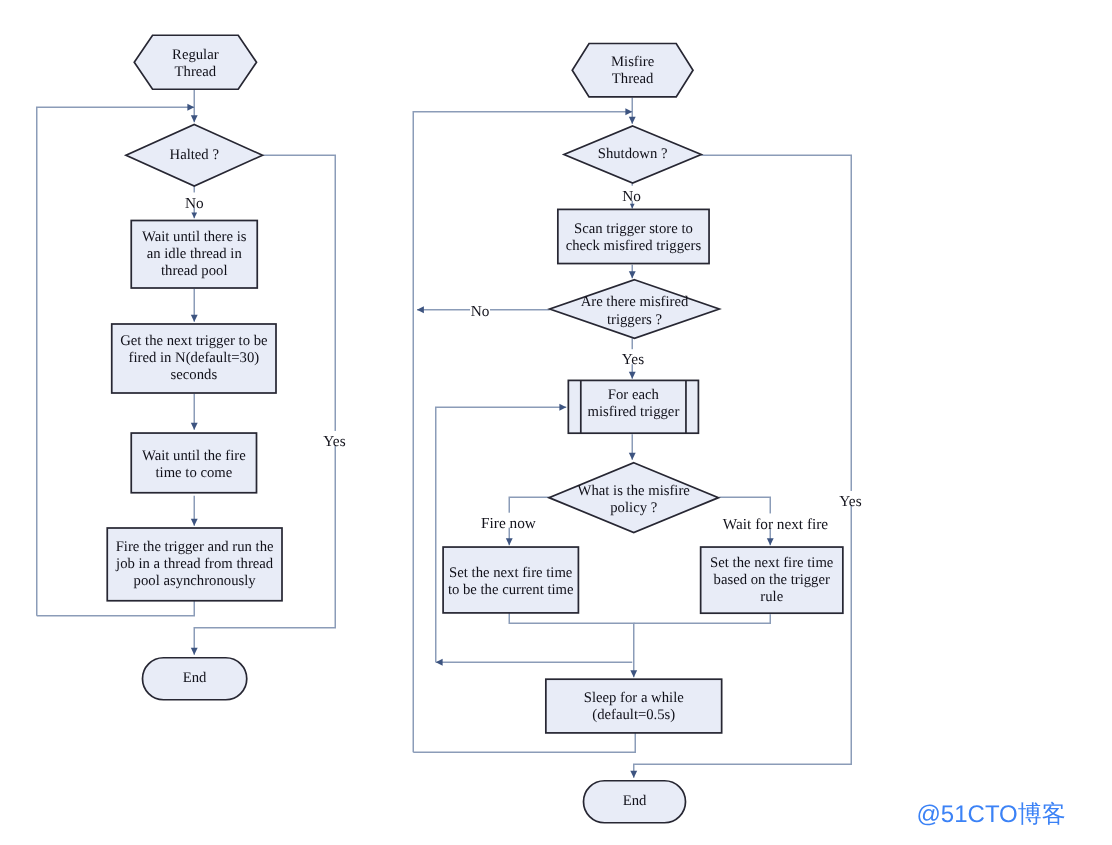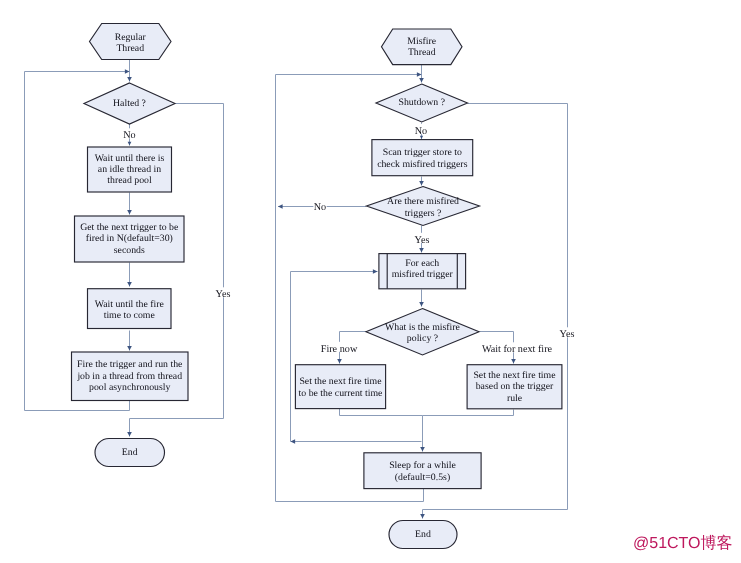--- a/index.html
+++ b/index.html
@@ -7,24 +7,24 @@
             -webkit-font-smoothing:antialiased;
             text-rendering:geometricPrecision;}
   body{width:741px;height:563px;overflow:hidden;
        font-family:"Liberation Serif", serif;}
   #canvas{position:relative;width:741px;height:563px;background:#ffffff;
           filter:opacity(1);}
   svg#diagram{position:absolute;left:0;top:0;width:741px;height:563px;}
 
   .node-text{font-family:"Liberation Serif", serif;font-size:9.8px;fill:#101019;}
   .edge-label{font-family:"Liberation Serif", serif;font-size:10.2px;fill:#13131c;}
-  .watermark{position:absolute;left:633px;top:535.5px;
+  .watermark{position:absolute;left:611px;top:535.5px;
              font-family:"Liberation Sans", sans-serif;font-size:16px;
              line-height:16px;
-             color:#be185d;white-space:nowrap;user-select:none;}
+             color:#3b82f6;white-space:nowrap;user-select:none;}
 </style>
 </head>
 <body>
 
 <div id="canvas">
 
   <svg id="diagram" viewBox="0 0 741 563">
     <g id="connectors-layer">
         <path d="M129.5 60 L129.5 81.5" fill="none" stroke="#8b9cb8" stroke-width="1" stroke-linejoin="miter" stroke-linecap="butt"></path>
         <polygon points="129.5,81.5 127.2,76.9 131.8,76.9" fill="#3d5480" stroke="none"></polygon>

